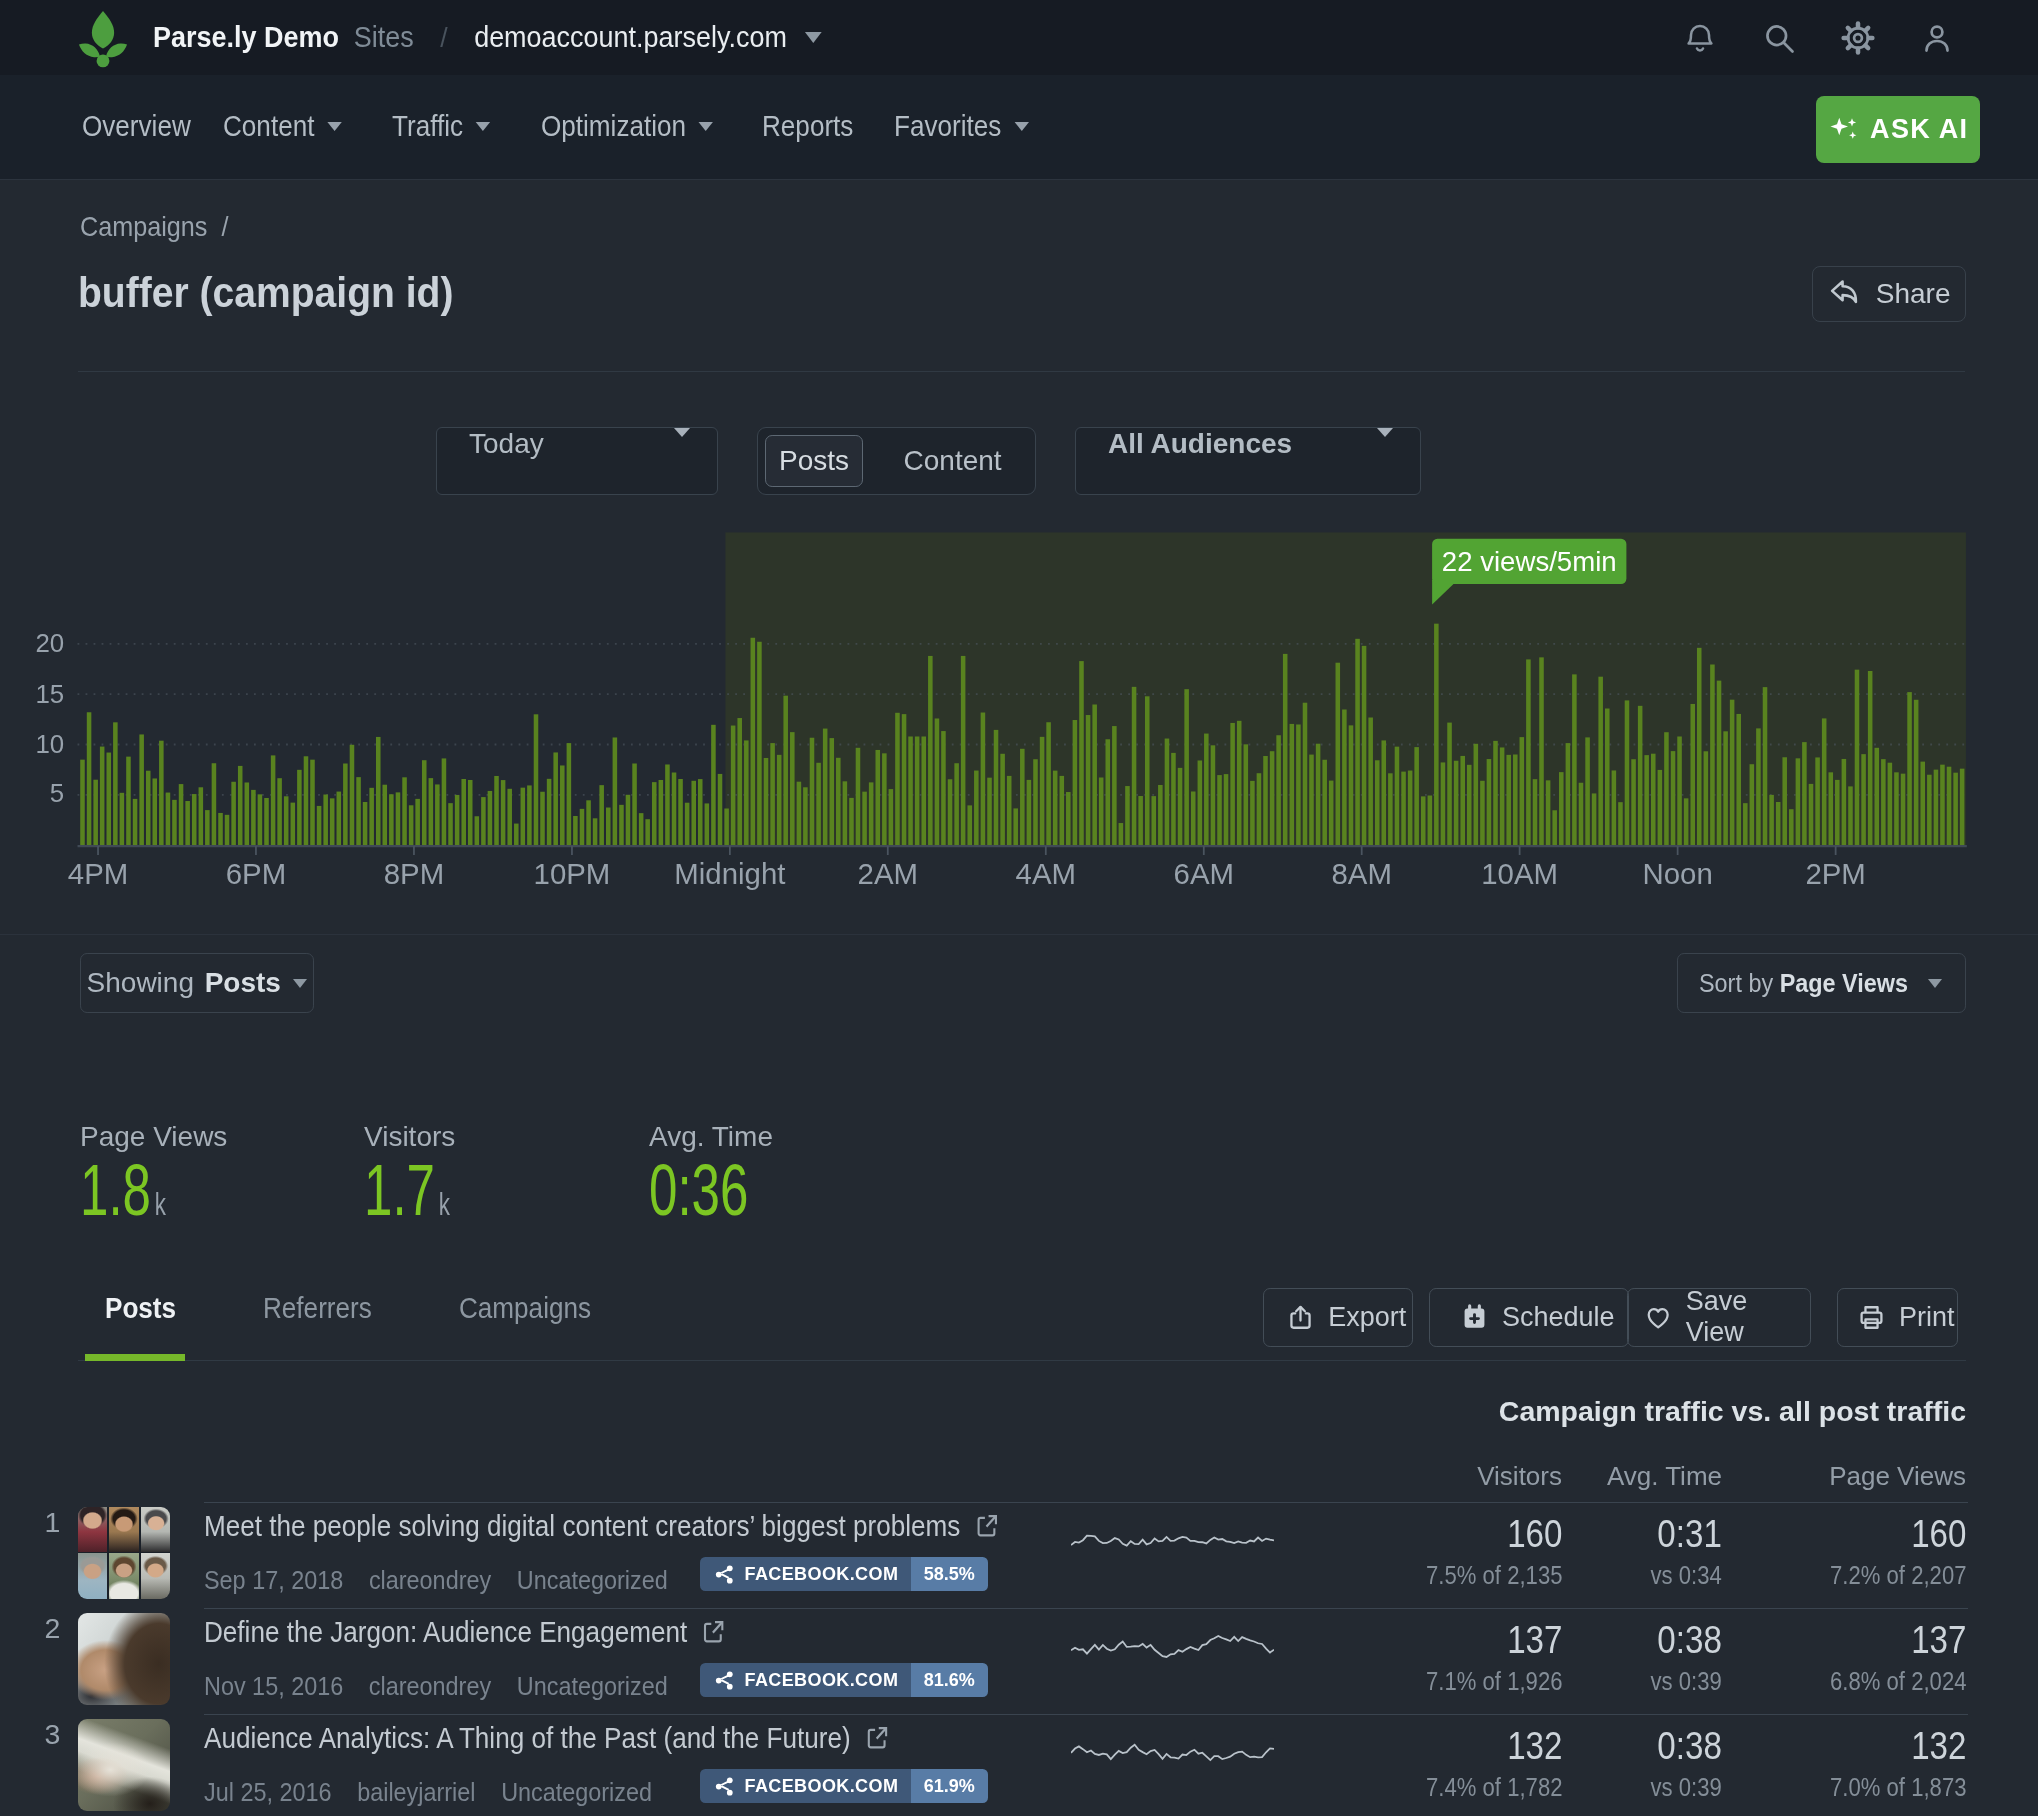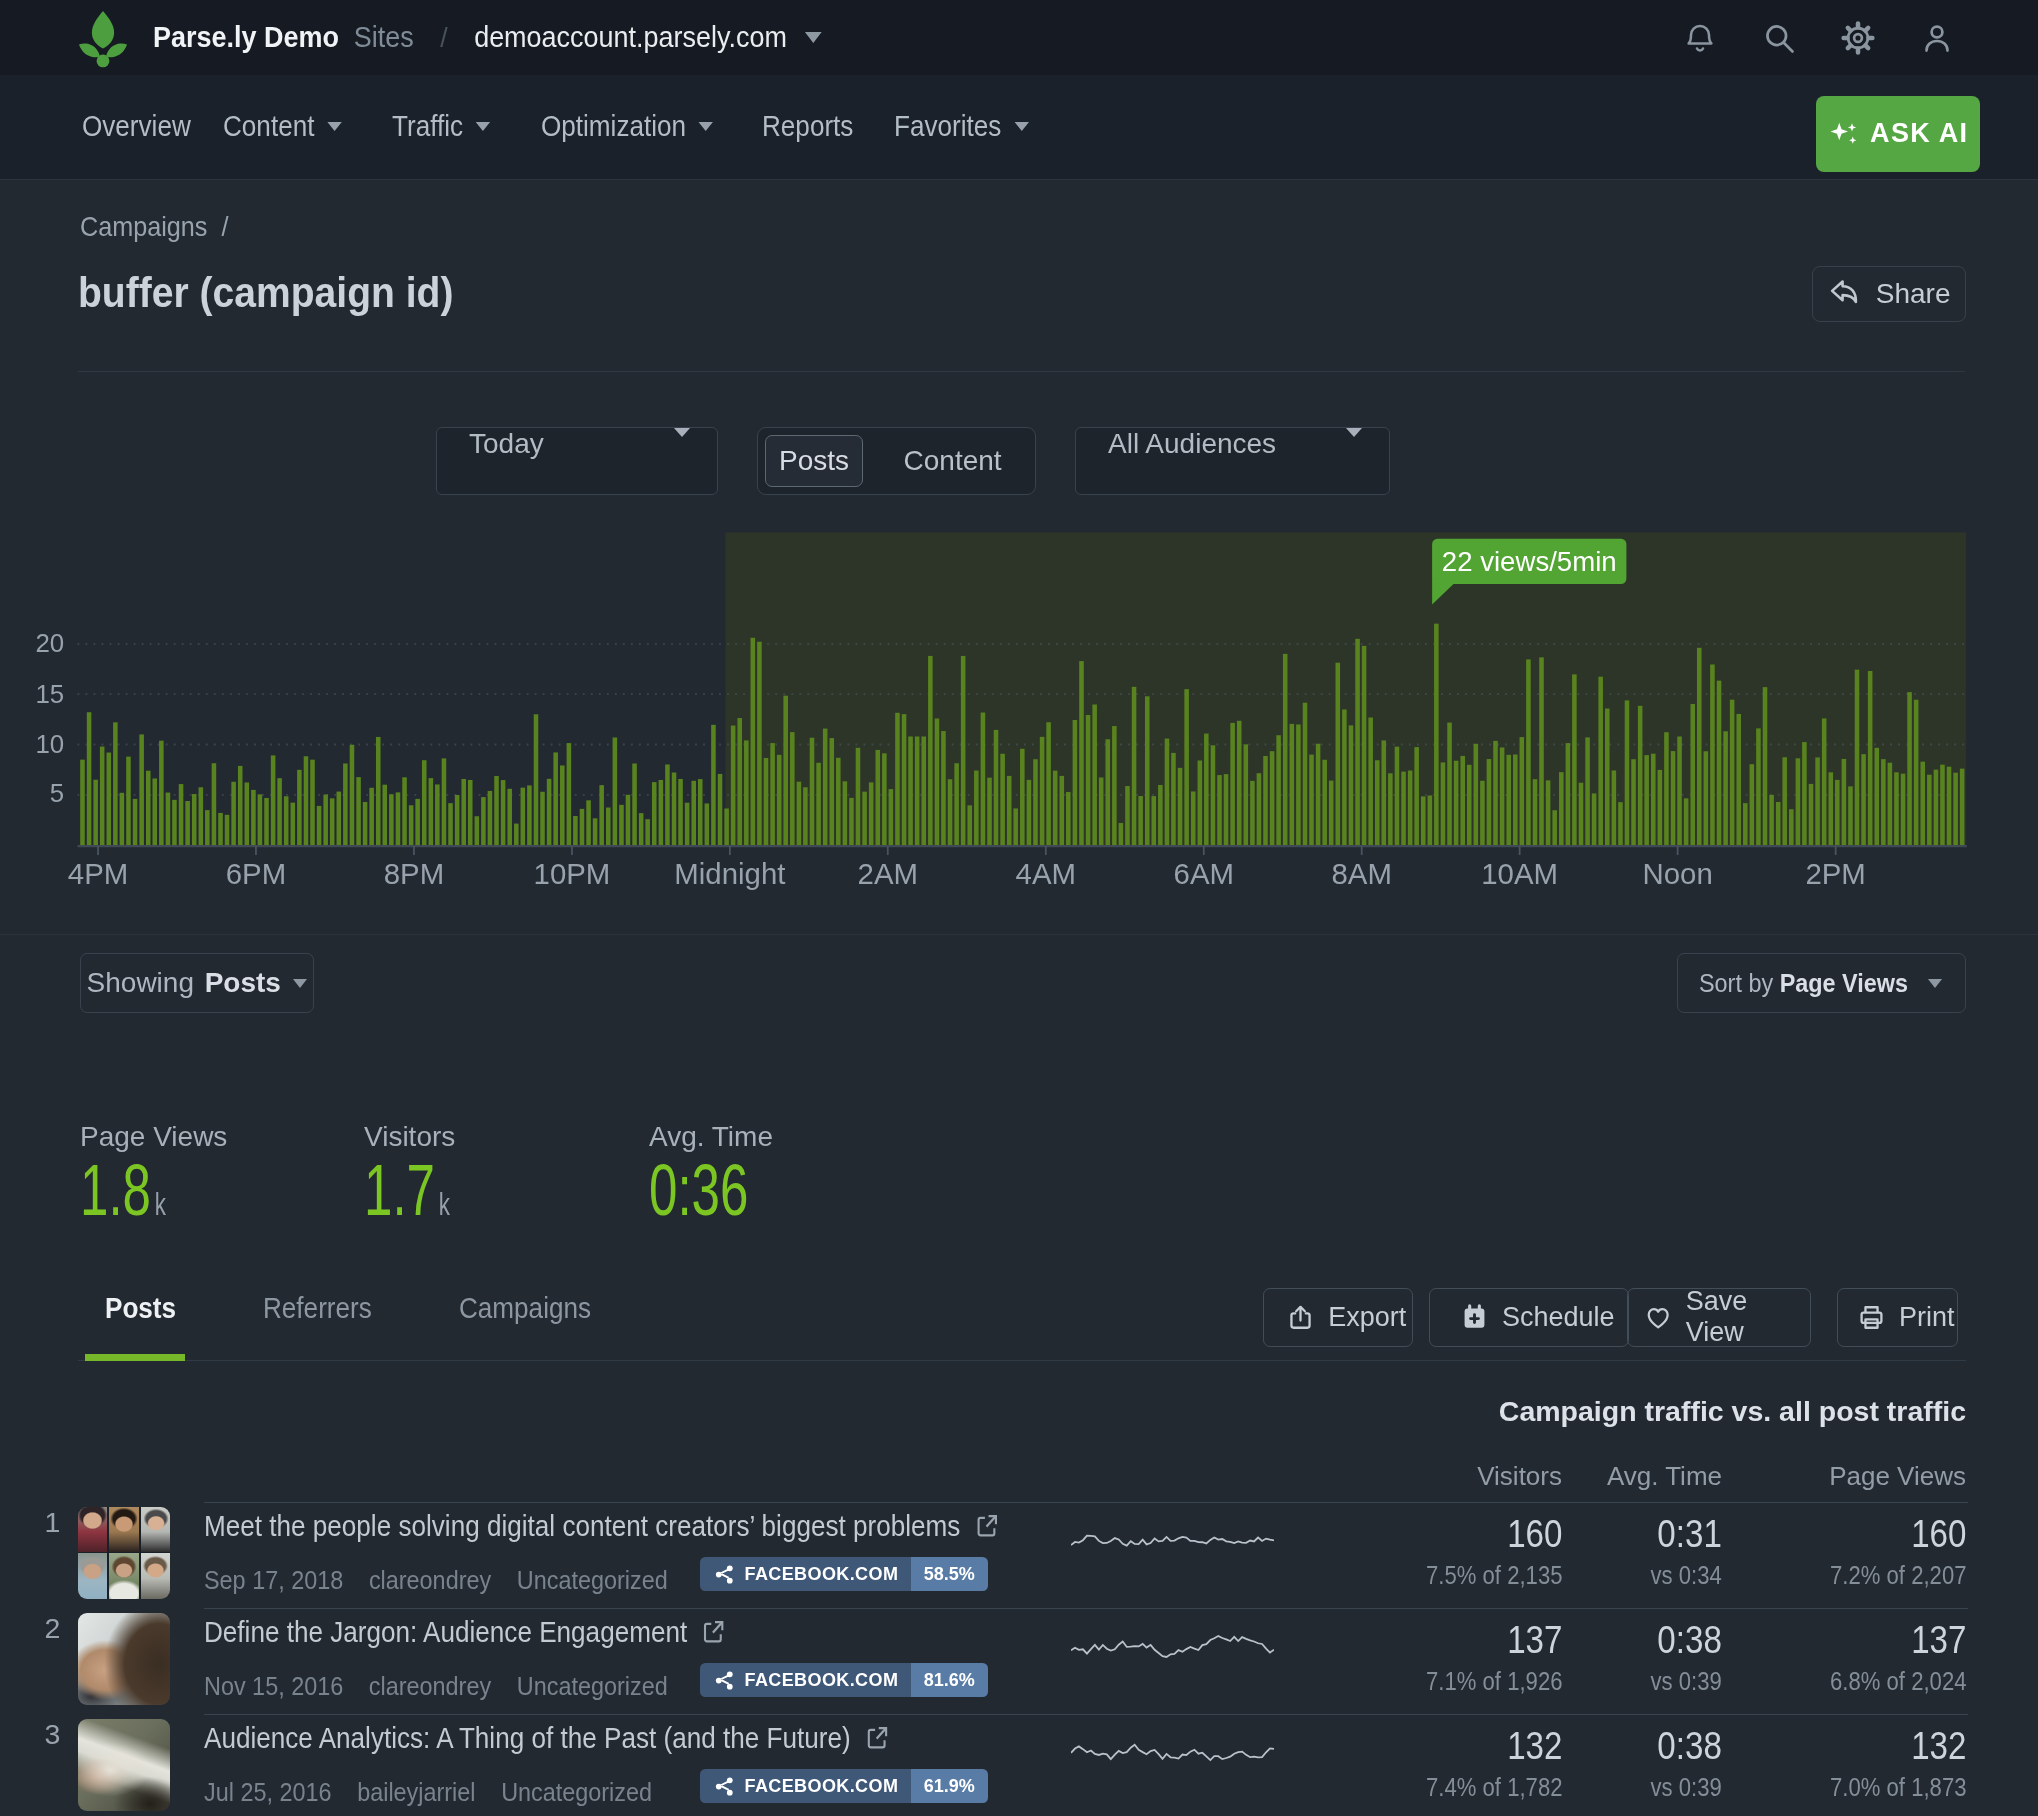--- a/index.html
+++ b/index.html
@@ -12,21 +12,21 @@
 .brand .slash { color:#49535d; font-weight:400; margin:0 28.5px; font-size:28.5px; }
 .brand .domain { color:#e9edf0; font-weight:400; }
 .brand .caret { margin-left:19.6px; }
 .caret { display:inline-block; width:0; height:0; border-left:9px solid transparent; border-right:9px solid transparent; border-top:11.6px solid #8d98a2; vertical-align:middle; }
 .topicons { position:absolute; right:84px; top:0; height:75px; display:flex; align-items:center; gap:43px; }
 
 .nav { position:absolute; left:0; top:75px; width:2039px; height:105px; background:#1a212a; border-bottom:1.8px solid #2c343e; }
 .nav .items { position:absolute; left:0; top:0; height:103px; font-size:29px; color:#b4bdc5; }
 .nav .it { position:absolute; top:0; height:103px; display:flex; align-items:center; gap:14.3px; transform:scaleX(0.9); transform-origin:left center; white-space:nowrap; }
 .nav .caret { border-left-width:8px; border-right-width:8px; border-top-width:9.8px; border-top-color:#97a1ab; }
-.askai { position:absolute; right:59px; top:20.5px; width:164px; height:76px; background:#55a743; border-radius:8px; color:#fff; font-weight:700; font-size:27px; letter-spacing:1.3px; display:flex; align-items:center; justify-content:center; gap:12.5px; }
+.askai { position:absolute; right:59px; top:20.5px; width:164px; height:67px; background:#55a743; border-radius:8px; color:#fff; font-weight:700; font-size:27px; letter-spacing:1.3px; display:flex; align-items:center; justify-content:center; gap:12.5px; }
 
 .crumb { position:absolute; left:80px; top:211px; font-size:28px; color:#99a3ad; transform:scaleX(0.9); transform-origin:left top; }
 .h1 { position:absolute; left:78px; top:269px; font-size:42px; font-weight:700; color:#cbd2d9; transform:scaleX(0.93); transform-origin:left top; }
 .sharebtn { position:absolute; left:1812px; top:266px; width:154px; height:56px; border:1.8px solid #38414b; border-radius:8px; display:flex; align-items:center; justify-content:center; gap:14.3px; color:#c6cdd4; font-size:28px; }
 .div1 { position:absolute; left:78px; top:371px; width:1887px; height:0; border-top:1.8px solid #303943; }
 
 .filters { position:absolute; left:0; top:427px; width:2039px; height:66px; }
 .seg { position:absolute; height:68px; border:1.8px solid #39434d; border-radius:9px; display:flex; align-items:stretch; background:#1e242c; }
 .seg .opt { display:flex; align-items:center; justify-content:center; font-size:28px; color:#b9c1c9; padding:0 9px; }
 .seg .opt.on { border:1.8px solid #5d6873; border-radius:7.1px; color:#d7dde2; background:#262c35; margin:7.1px; }
@@ -145,21 +145,21 @@
 
   <div class="filters">
     <div class="dd" style="left:436px; width:282px;">
         <span class="lab">Today</span>
         <span class="caret"></span>
       </div>
     <div class="seg" style="left:757px; width:279px;">
         <span class="opt on" style="width:98px;">Posts</span>
         <span class="opt" style="flex:1; padding-left:9px;">Content</span>
       </div>
-    <div class="dd" style="left:1075px; width:315px;">
+    <div class="dd" style="left:1075px; width:346px;font-weight:bold;">
         <span class="lab">All Audiences</span>
         <span class="caret"></span>
       </div>
   </div>
 
   <svg class="chart" width="2039" height="419" viewBox="0 545 2288 470" xmlns="http://www.w3.org/2000/svg">
 <rect x="814" y="597" width="1392" height="351" fill="#2d3529"></rect>
 <line x1="87" y1="891.5" x2="2206" y2="891.5" stroke="#4d5761" stroke-width="2" stroke-dasharray="2 7" opacity="0.6"></line>
       <text x="72" y="900" text-anchor="end" font-size="29" fill="#98a2ac">5</text>
       <line x1="87" y1="835.0" x2="2206" y2="835.0" stroke="#4d5761" stroke-width="2" stroke-dasharray="2 7" opacity="0.6"></line>

